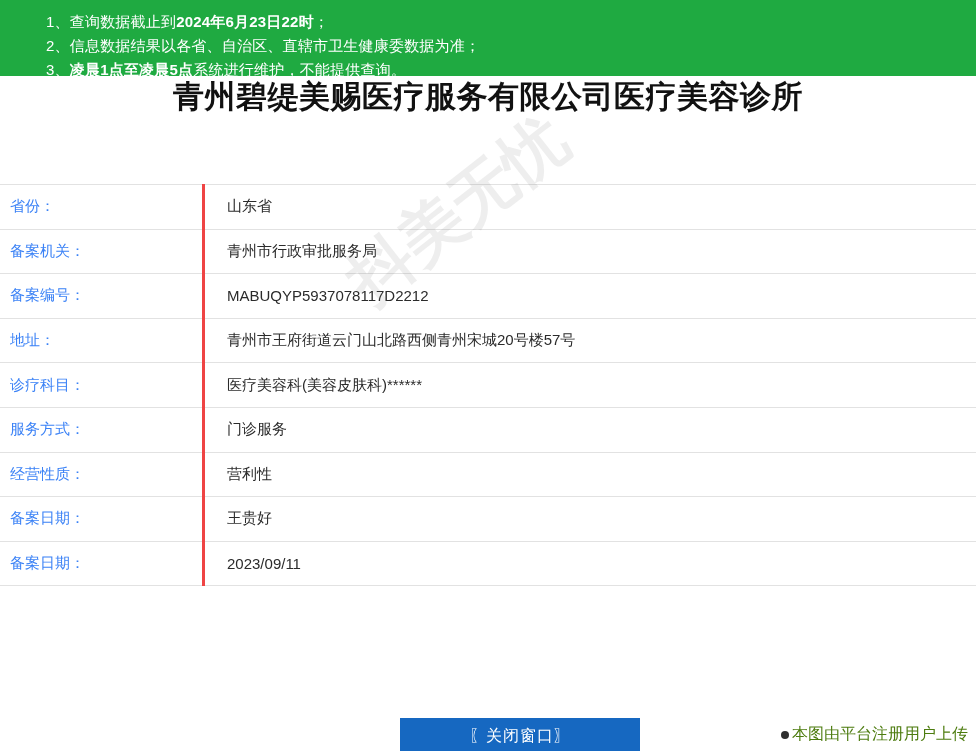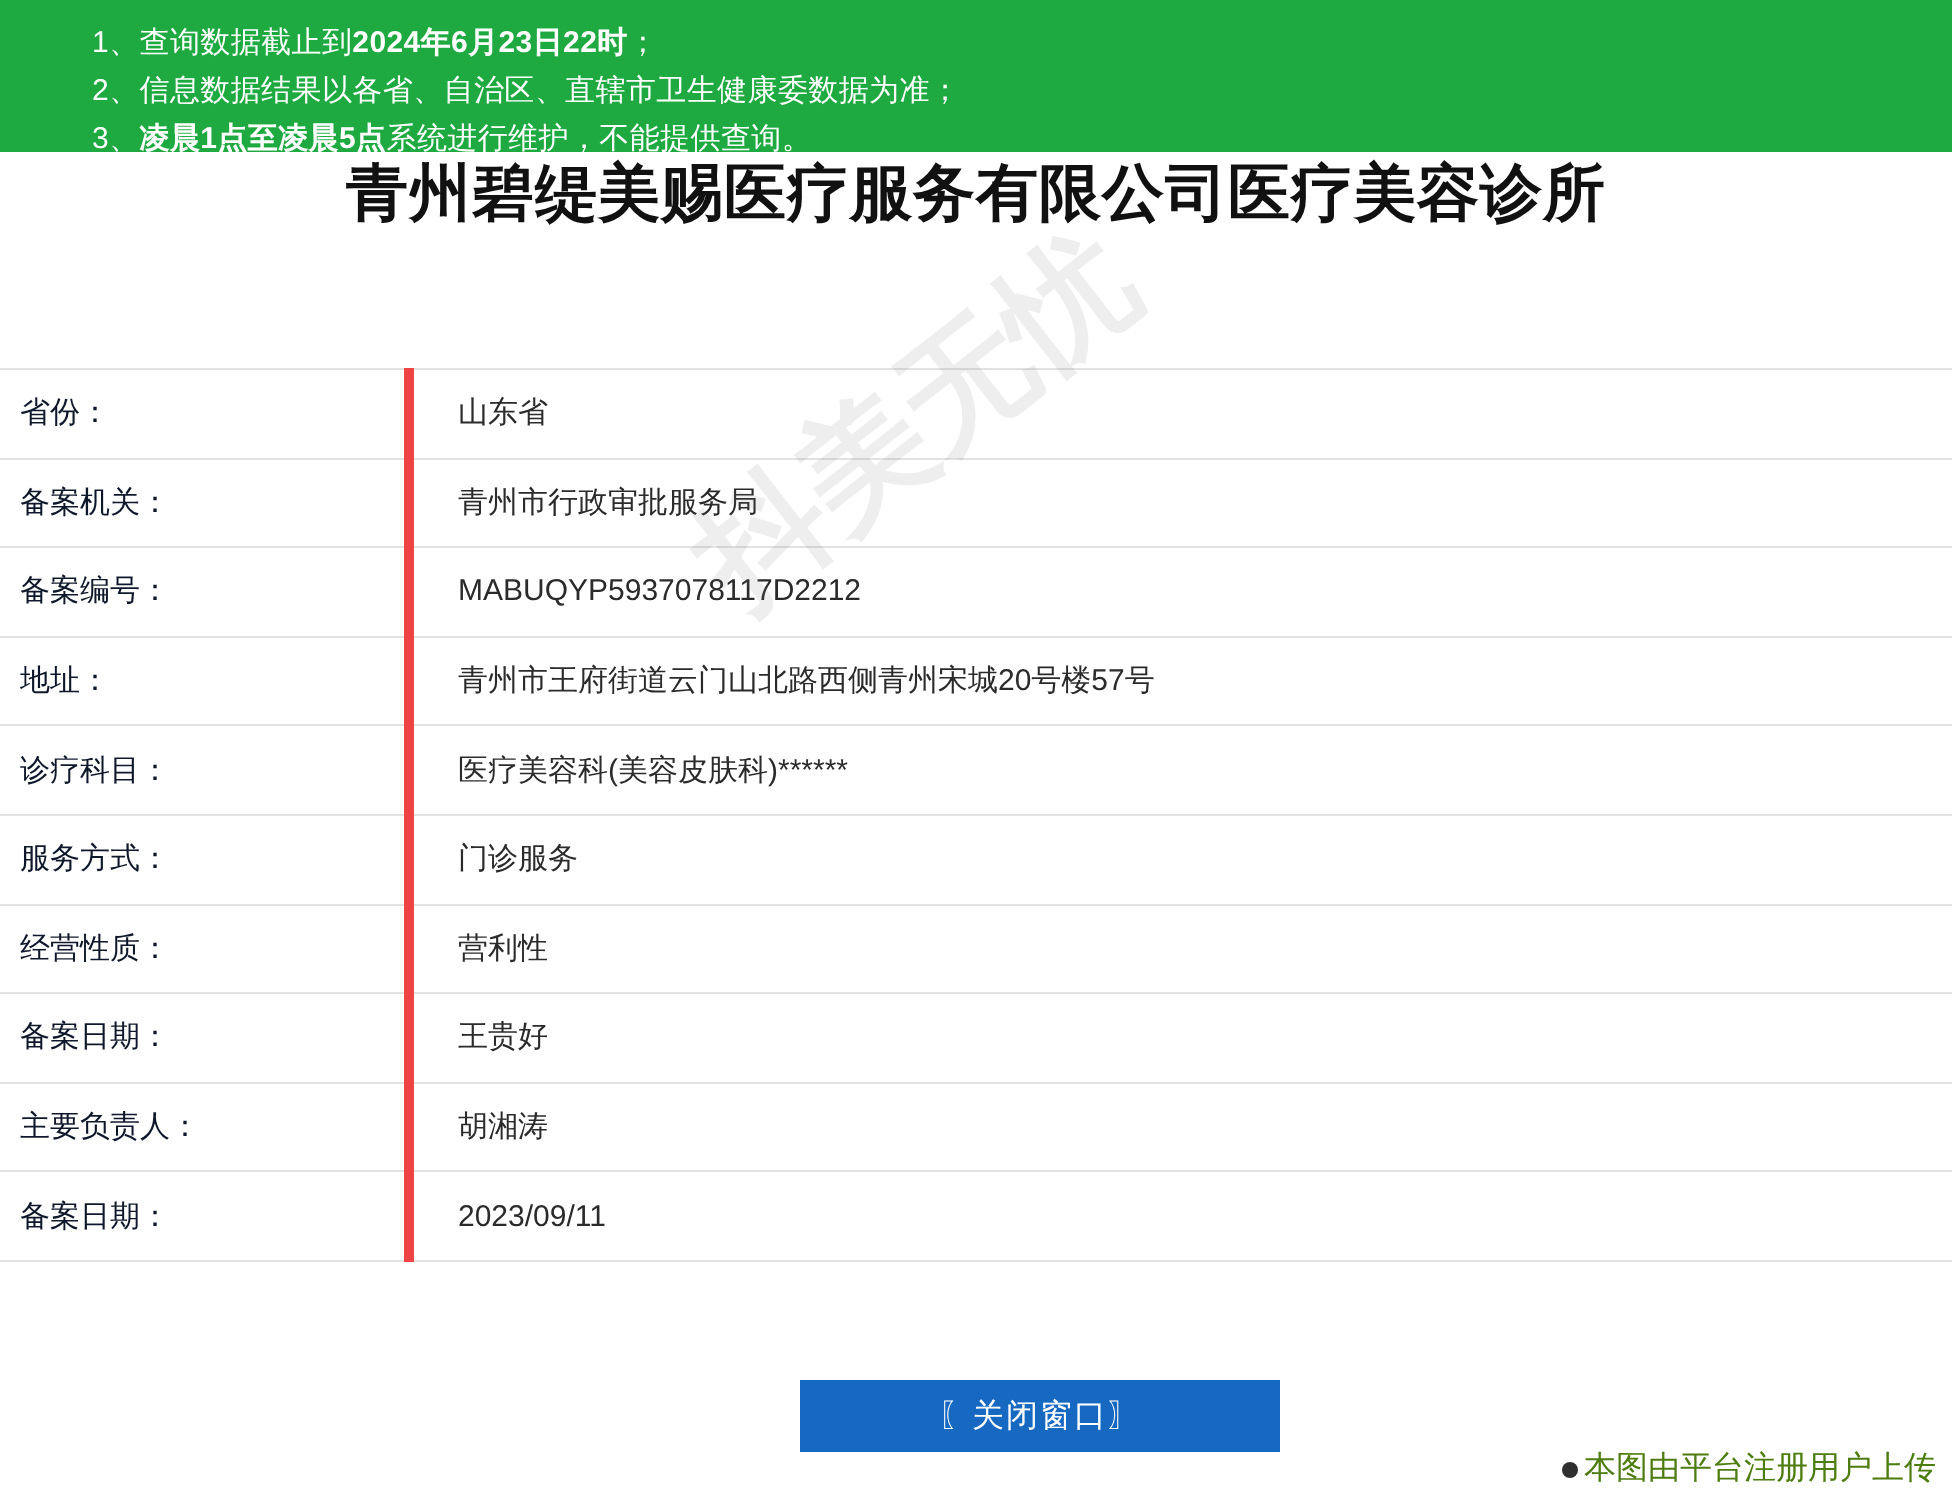--- a/index.html
+++ b/index.html
@@ -67,33 +67,33 @@
     color: #222222;
     vertical-align: middle;
     padding: 0;
   }
   .info-table tr:last-child td {
     border-bottom: 1px solid #e2e2e2;
   }
   td.label-cell {
     width: 192px;
     padding-left: 10px;
-    border-right: 5px solid #ef4444;
-    color: #0f172a;
+    border-right: 3px solid #ef4444;
+    color: #3b82f6;
   }
   td.value-cell {
     padding-left: 22px;
     color: #2b2b2b;
   }
 
   
   .footer {
     position: absolute;
     left: 0;
-    top: 684px;
+    top: 712px;
     width: 976px;
     height: 39px;
   }
   .close-btn {
     position: absolute;
     left: 400px;
     top: 6px;
     width: 240px;
     height: 36px;
     background: #1668c1;
@@ -187,24 +187,20 @@
     </tr>
     <tr>
       <td class="label-cell">经营性质：</td>
       <td class="value-cell">营利性</td>
     </tr>
     <tr>
       <td class="label-cell">备案日期：</td>
       <td class="value-cell">王贵好</td>
     </tr>
     <tr>
-      <td class="label-cell">主要负责人：</td>
-      <td class="value-cell">胡湘涛</td>
-    </tr>
-    <tr>
       <td class="label-cell">备案日期：</td>
       <td class="value-cell">2023/09/11</td>
     </tr>
   </tbody>
 </table>
 
 <div class="footer">
   <button class="close-btn">〖关闭窗口〗</button>
 </div>
 

